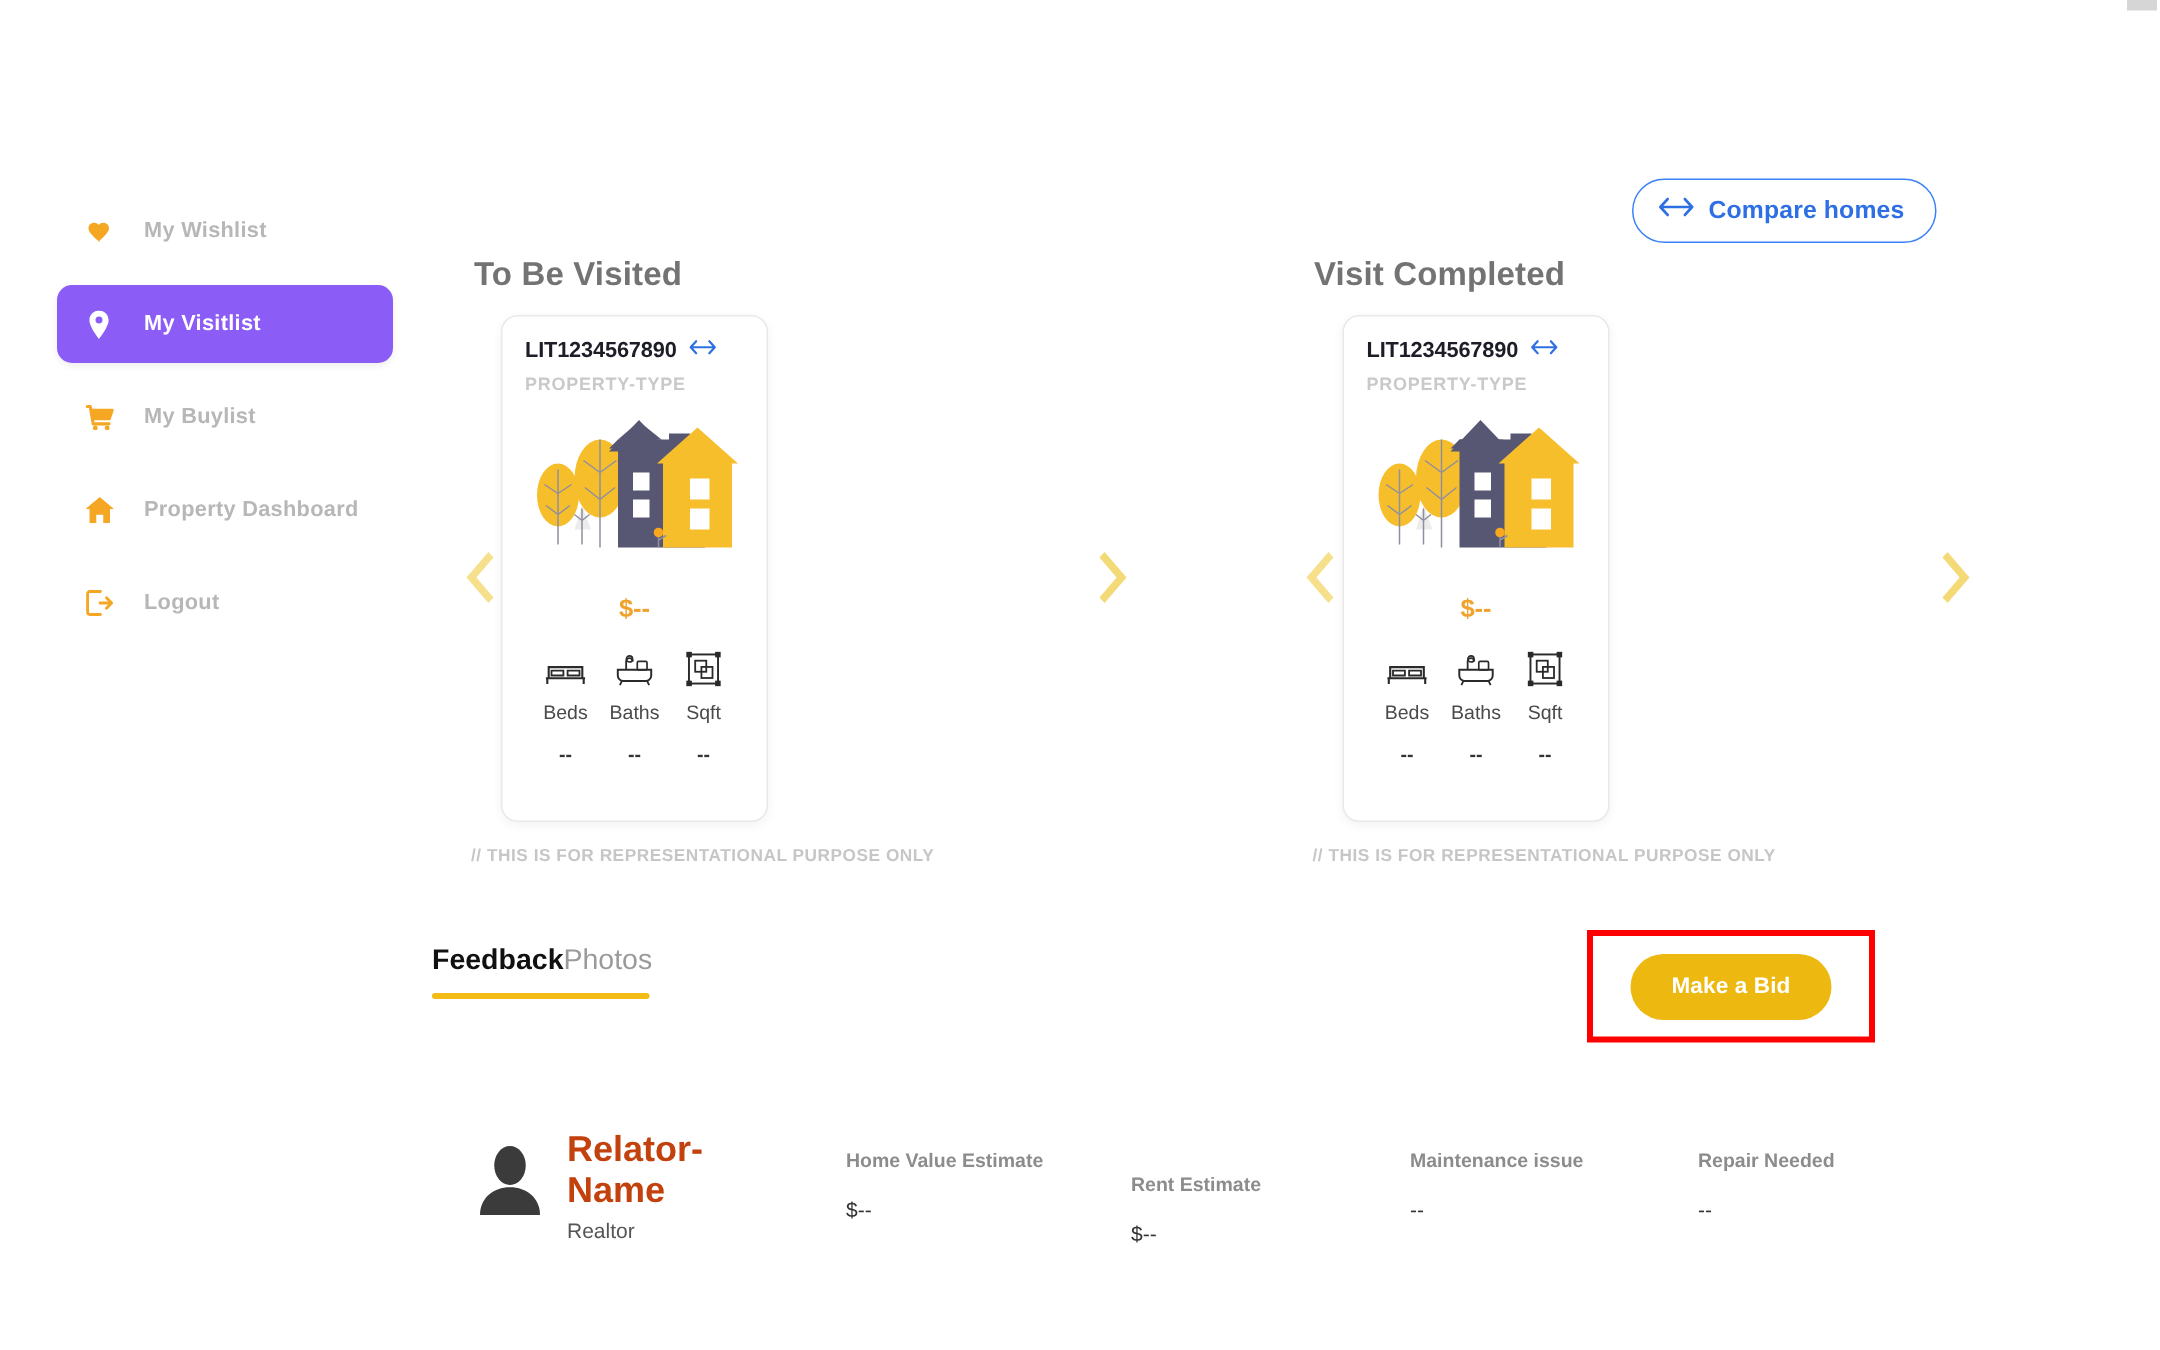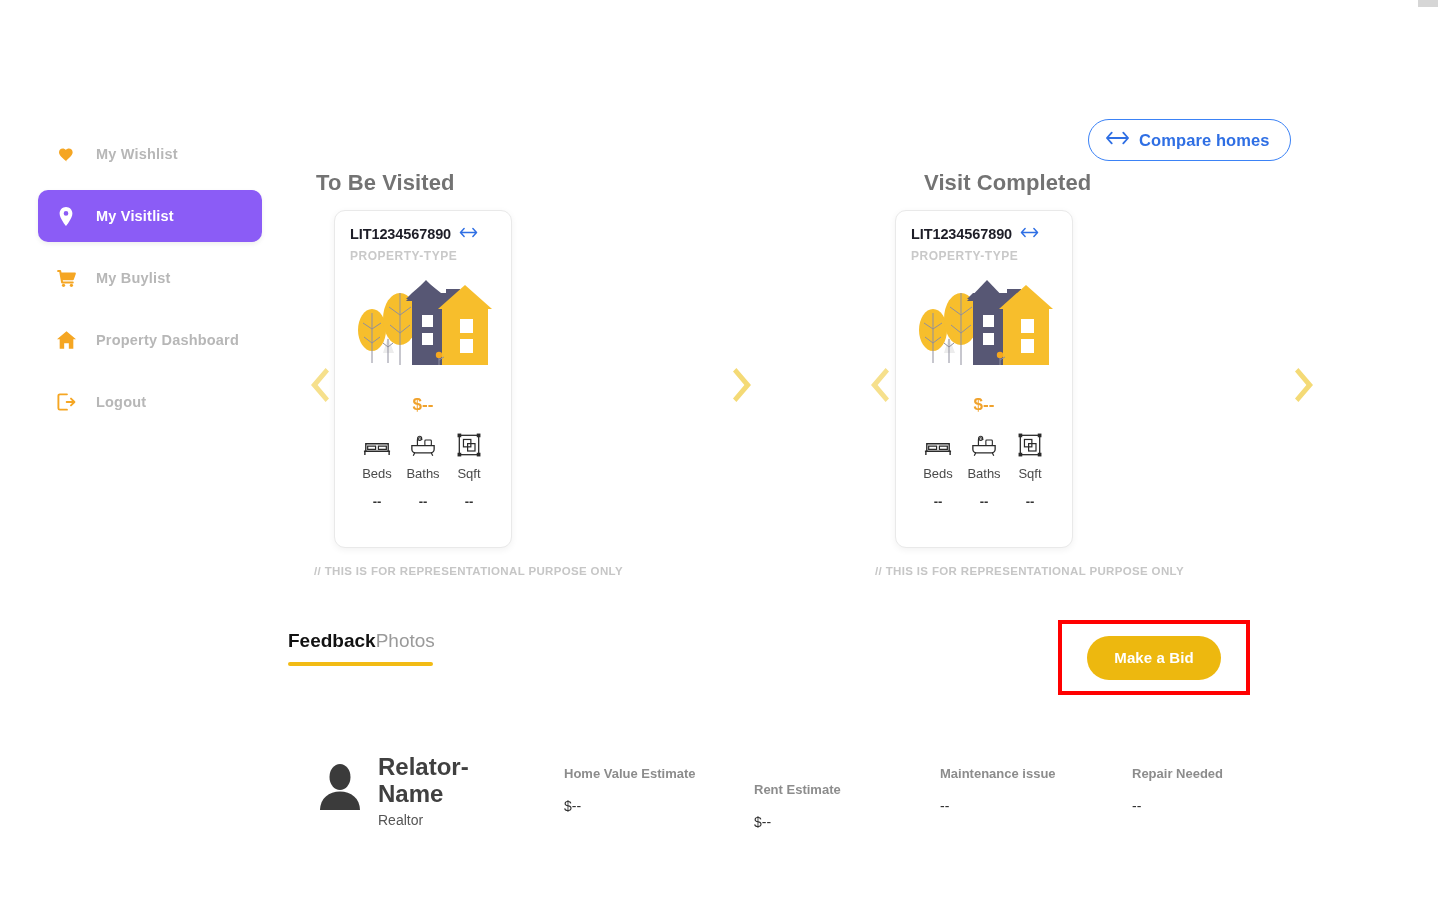--- a/index.html
+++ b/index.html
@@ -40,21 +40,21 @@
     background:#fff; cursor:pointer;
   }
   .compare-btn .txt { color:#2F6FE4; font-size:16.5px; font-weight:700; letter-spacing:.1px; }
 
   
   .col-head {
     position:absolute; font-size:22px; font-weight:700; color:#737373;
     letter-spacing:.1px;
   }
   #head-left  { left:316px; top:170px; }
-  #head-right { left:924px; top:170px; }
+  #head-right { left:876px; top:170px; }
 
   
   .card {
     position:absolute; width:178px; height:338px;
     background:#fff; border:1px solid #e9e9e9; border-radius:11px;
     box-shadow:0 2px 7px rgba(0,0,0,.055);
     padding:14px 15px 0 15px;
   }
   #card-left  { left:334px; top:210px; }
   #card-right { left:895px; top:210px; }
@@ -109,21 +109,21 @@
     background:#EDB80F; color:#fff; font-size:15px; font-weight:700;
     font-family:"Liberation Sans", sans-serif; cursor:pointer;
     letter-spacing:.1px;
   }
 
   
   .realtor-row { position:absolute; left:316px; top:758px; width:1000px; }
   .avatar { position:absolute; left:0; top:4px; width:48px; height:48px; }
   .rname {
     position:absolute; left:62px; top:-4px; width:125px;
-    font-size:24px; font-weight:700; color:#404040; line-height:1.12;
+    font-size:24px; font-weight:700; color:#c2410c; line-height:1.12;
   }
   .rrole { position:absolute; left:62px; top:54px; font-size:14px; color:#555; }
 
   .stat { position:absolute; }
   .stat .slabel { font-size:13px; font-weight:700; color:#8c8c8c; white-space:nowrap; }
   .stat .svalue { margin-top:17px; font-size:14px; color:#333; }
   #stat-0 { left:248px; top:8px; }
   #stat-1 { left:438px; top:24px; }
   #stat-2 { left:624px; top:8px; }
   #stat-3 { left:816px; top:8px; }

